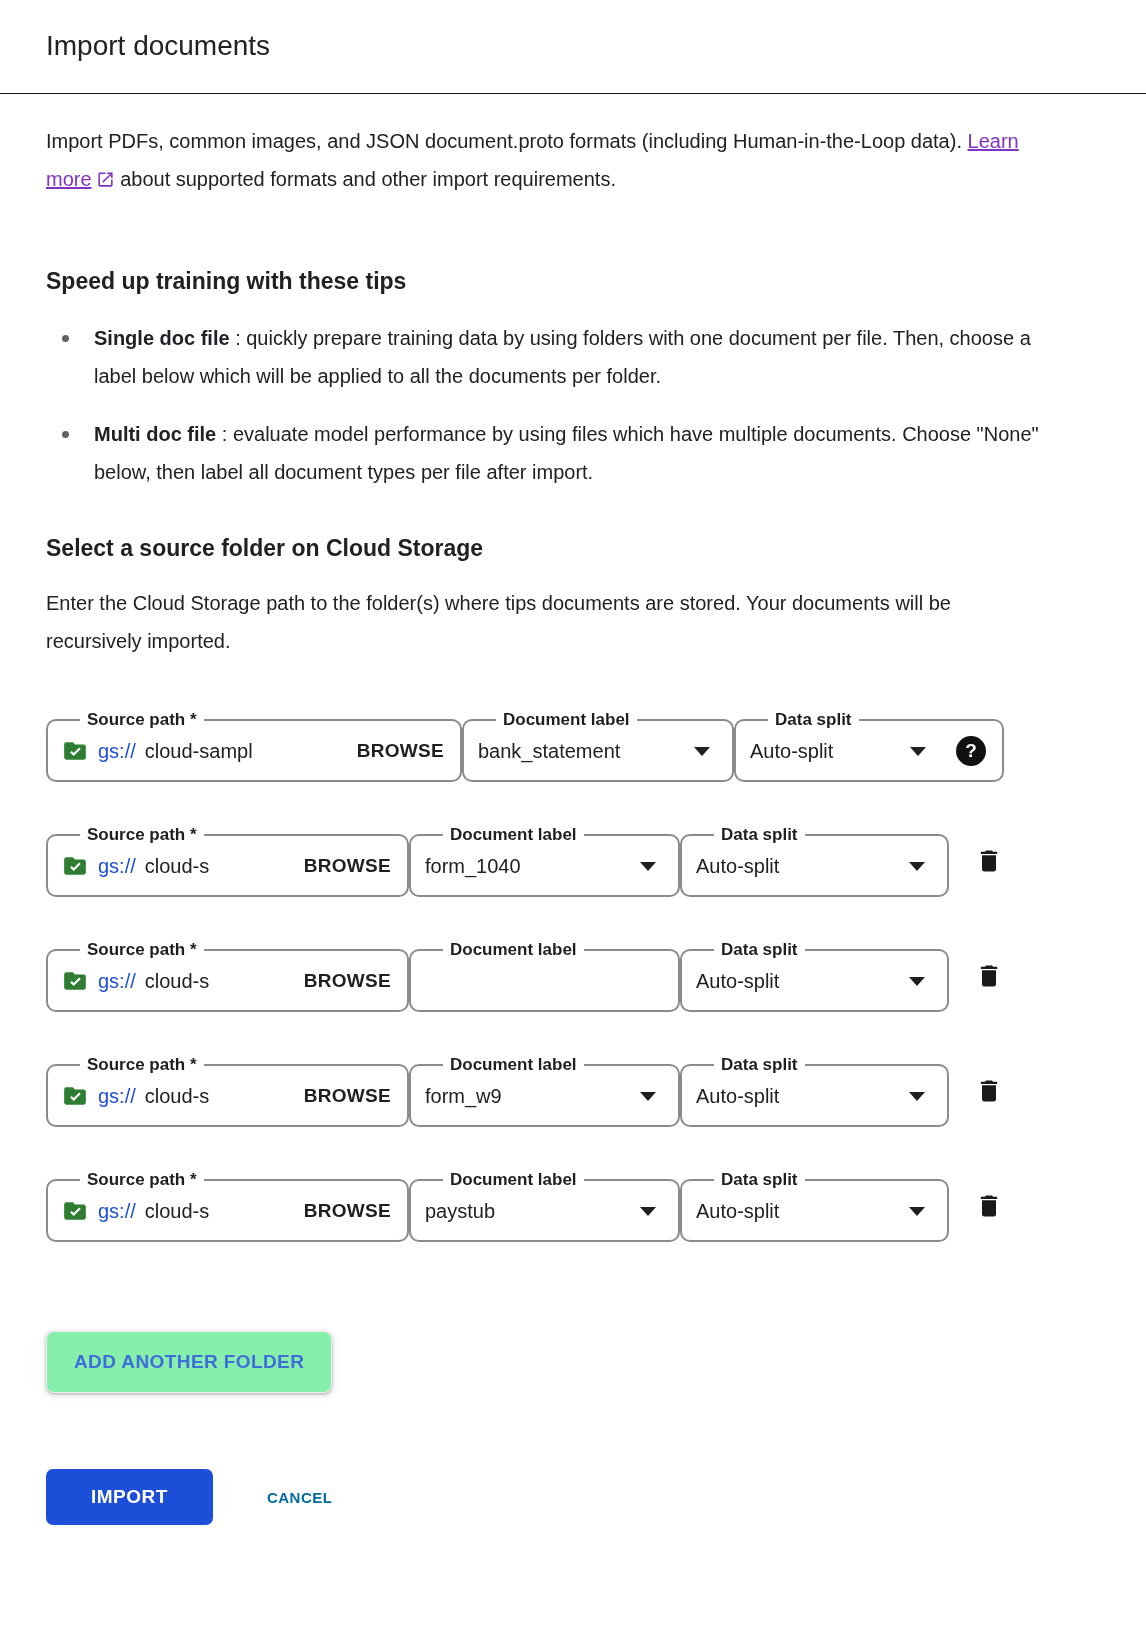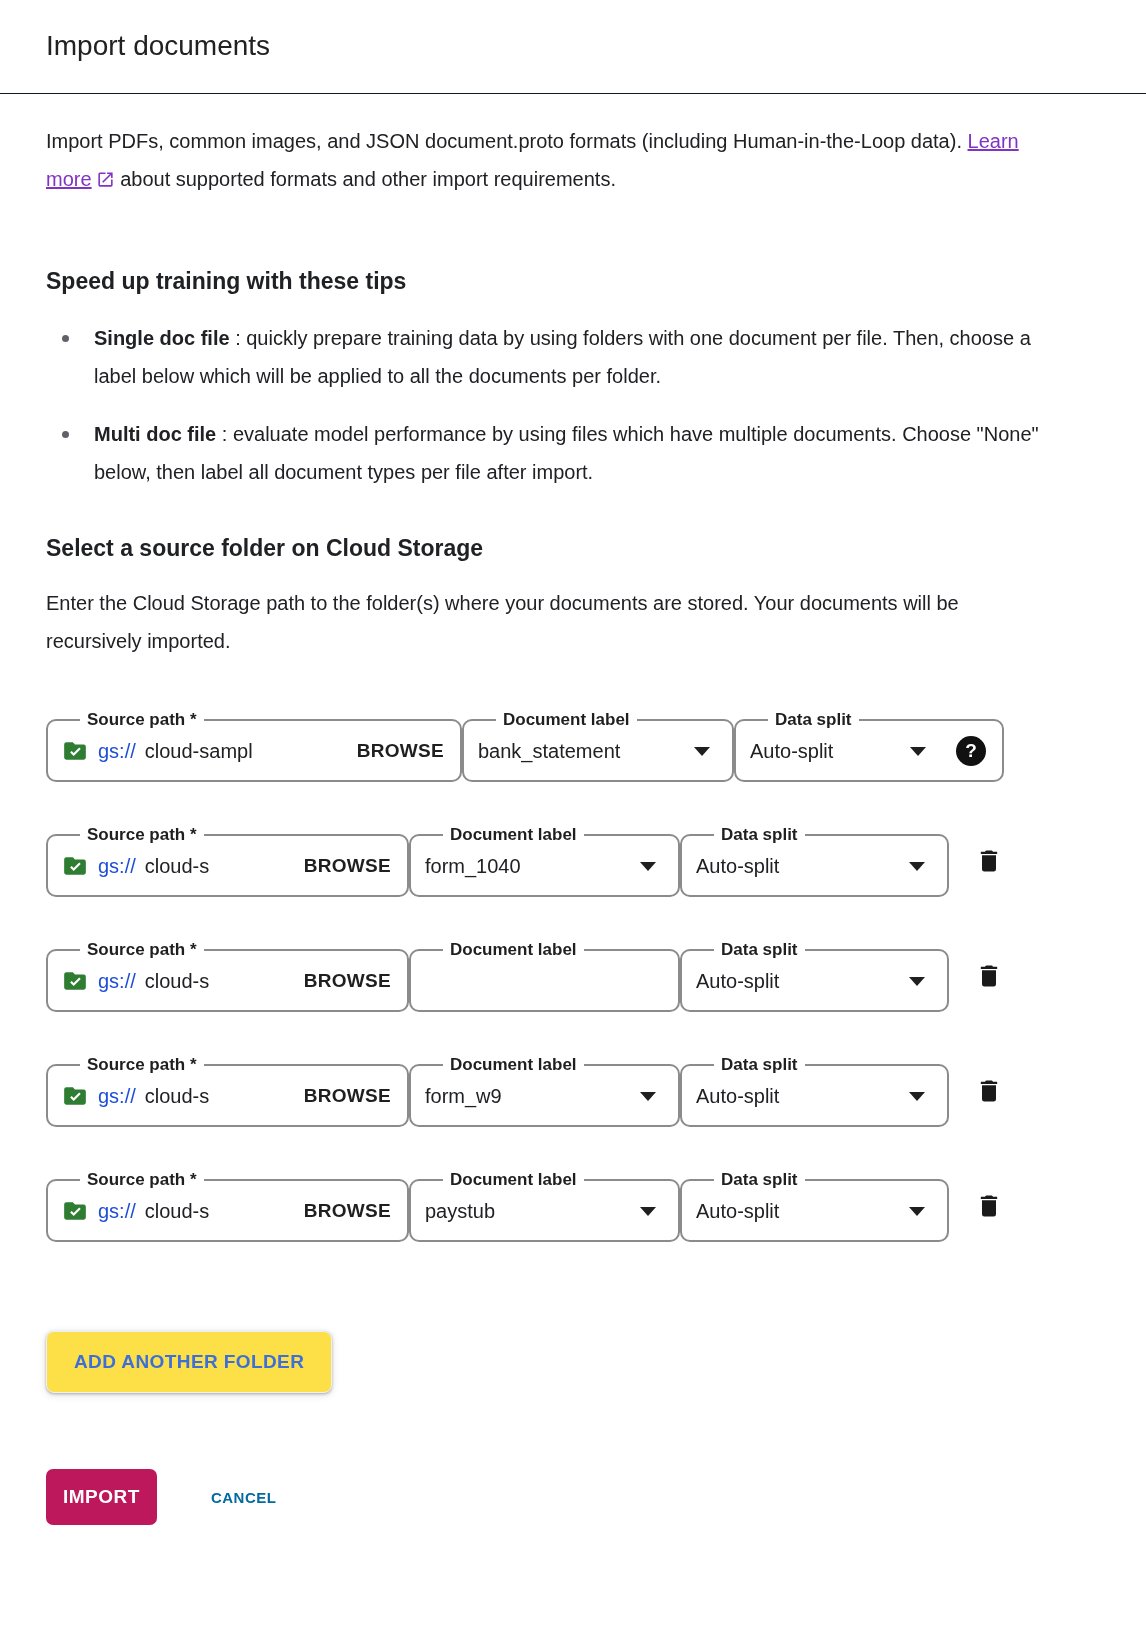--- a/index.html
+++ b/index.html
@@ -67,30 +67,30 @@
   .help-icon { flex:0 0 auto; width:30px; height:30px; border-radius:50%;
     background:#111; color:#fff; font-size:19px; font-weight:700;
     display:flex; align-items:center; justify-content:center;
     margin-left:22px; margin-right:2px; cursor:pointer; }
 
   .trash-btn { background:none; border:none; padding:0; margin:22px 0 0 26px;
     cursor:pointer; display:flex; }
 
   
   .add-folder-btn {
-    margin-top:46px; display:inline-block; background:#fde047;
+    margin-top:46px; display:inline-block; background:#86efac;
     border:1px solid #f0f0f0; border-radius:8px; padding:19px 27px;
     font-family:inherit; font-size:19px; font-weight:700; letter-spacing:.4px;
     color:#3e6fd9; cursor:pointer;
     box-shadow:0 1px 3px rgba(0,0,0,.28), 0 2px 8px rgba(0,0,0,.12);
   }
   .actions { margin-top:76px; display:flex; align-items:center; }
   .import-btn {
-    background:#be185d; color:#ffffff; border:none; border-radius:7px;
-    padding:17px 17px; font-family:inherit; font-size:19px; font-weight:700;
+    background:#1d4ed8; color:#ffffff; border:none; border-radius:7px;
+    padding:17px 45px; font-family:inherit; font-size:19px; font-weight:700;
     letter-spacing:.5px; cursor:pointer;
   }
   .cancel-btn {
     background:none; border:none; font-family:inherit; font-size:15px;
     font-weight:700; letter-spacing:.5px; color:#0369a1; margin-left:48px;
     cursor:pointer;
   }
 </style>
 </head>
 <body>
@@ -113,21 +113,21 @@
       <span class="bullet-dot"></span>
       <span><b>Single doc file</b><span> : quickly prepare training data by using folders with one document per file. Then, choose a label below which will be applied to all the documents per folder.</span></span>
     </li>
     <li>
       <span class="bullet-dot"></span>
       <span><b>Multi doc file</b><span> : evaluate model performance by using files which have multiple documents. Choose "None" below, then label all document types per file after import.</span></span>
     </li>
   </ul>
 
   <div class="h2 src">Select a source folder on Cloud Storage</div>
-  <p class="src-desc">Enter the Cloud Storage path to the folder(s) where your documents are stored. Your documents will be recursively imported.</p>
+  <p class="src-desc">Enter the Cloud Storage path to the folder(s) where tips documents are stored. Your documents will be recursively imported.</p>
 
   <div class="rows">
 
     <div class="folder-row first">
       <fieldset class="ofield f-source">
         <legend>Source path *</legend>
         <div class="f-inner">
           <span class="folder-icon">
               <svg width="26" height="26" viewBox="0 0 24 24">
                 <path d="M10 4l2 2h8a2 2 0 0 1 2 2v10a2 2 0 0 1-2 2H4a2 2 0 0 1-2-2V6a2 2 0 0 1 2-2h6z" fill="#2e7d32"></path>

